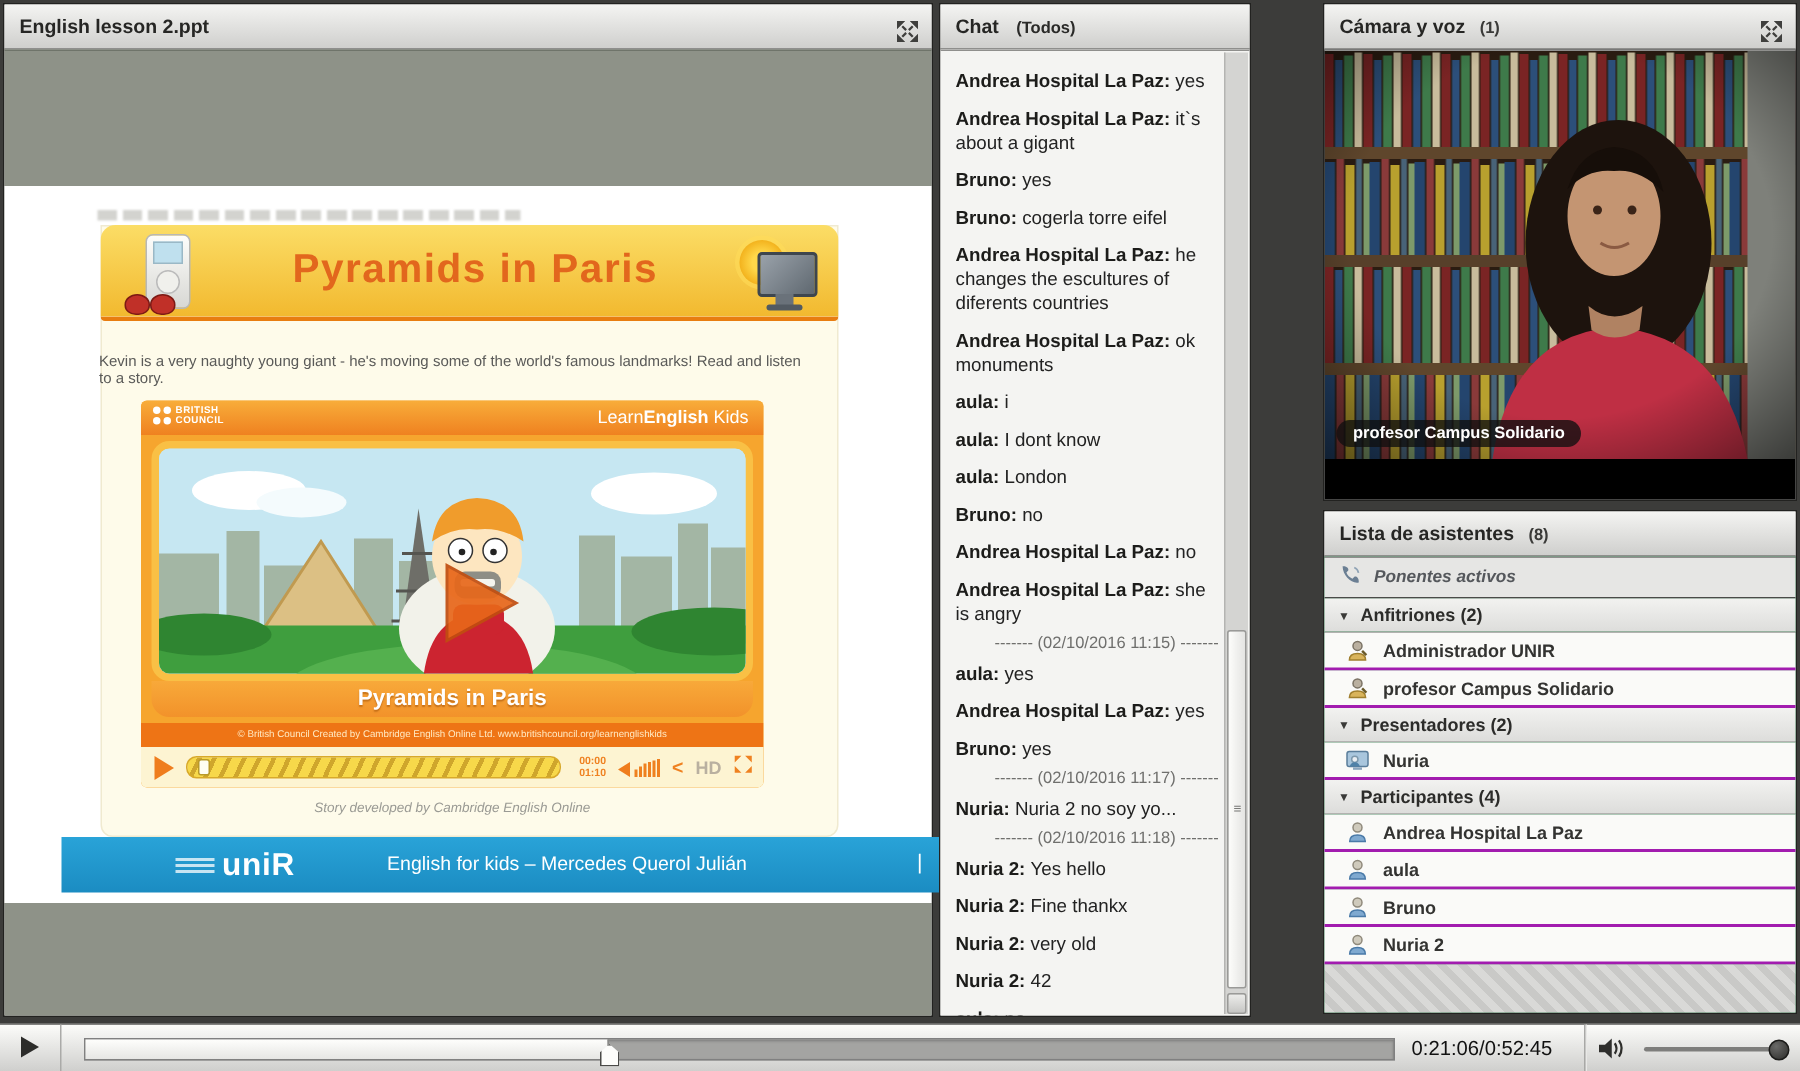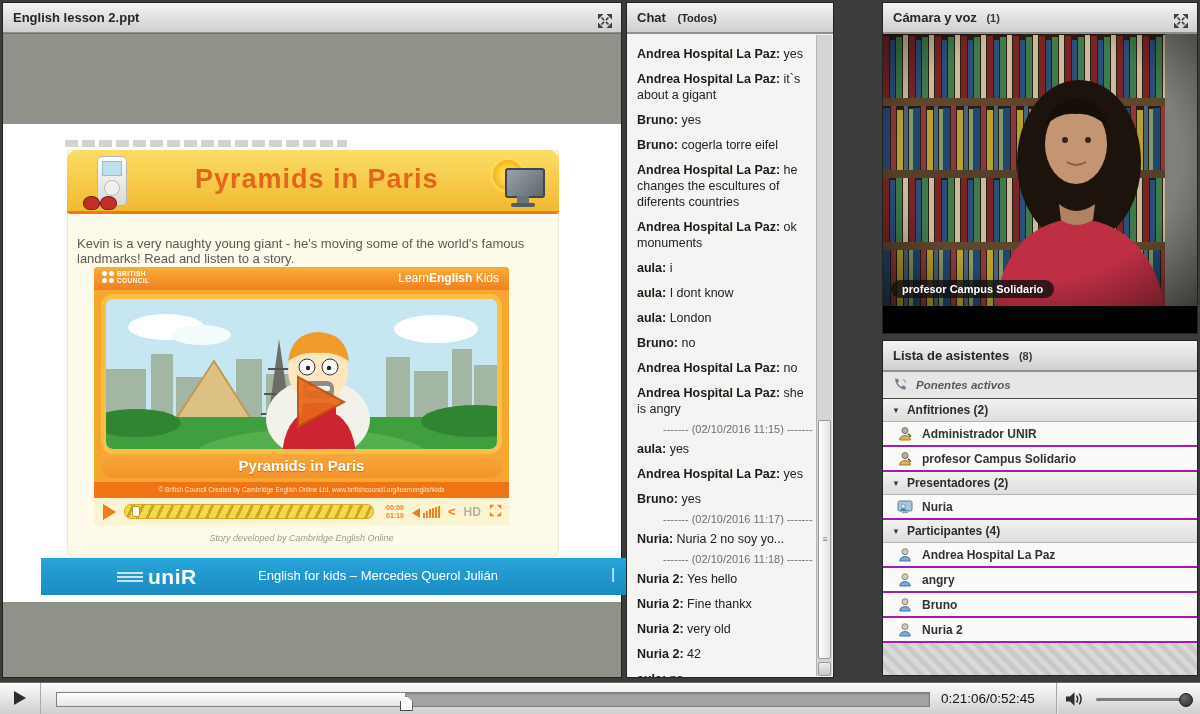--- a/index.html
+++ b/index.html
@@ -28,21 +28,21 @@
   .mp3-wheel{position:absolute;left:23px;top:26px;width:14px;height:14px;border-radius:50%;background:#f0f0ec;border:1px solid #bbb;}
   .shades{position:absolute;left:2px;top:42px;width:34px;height:16px;}
   .shades i{position:absolute;width:15px;height:12px;border-radius:50% 50% 45% 45%;background:#c03028;border:1px solid #7d1a14;}
   .shades i:nth-child(2){left:17px;}
   .monitor-icon{position:absolute;right:14px;top:10px;width:52px;height:52px;}
   .mon-burst{position:absolute;left:0;top:0;width:30px;height:30px;border-radius:50%;
       background:radial-gradient(circle,#ffd84a 30%,#f3b31e 70%);box-shadow:0 0 0 3px rgba(255,220,90,.55);}
   .mon-scr{position:absolute;left:12px;top:8px;width:36px;height:26px;background:linear-gradient(135deg,#9aa2aa,#5f6870);border:2px solid #3e464e;border-radius:3px;}
   .mon-base{position:absolute;left:24px;top:36px;width:12px;height:8px;background:#6a727a;}
   .mon-foot{position:absolute;left:18px;top:43px;width:24px;height:4px;background:#525a62;border-radius:2px;}
-  .slide-intro{position:absolute;left:74px;top:112px;width:470px;font-size:13px;color:#5a5a58;}
+  .slide-intro{position:absolute;left:63px;top:112px;width:470px;font-size:10px;color:#5a5a58;}
 
   .mini-player{position:absolute;left:91px;top:143px;width:415px;height:258px;background:#f6a52e;border-radius:4px;overflow:hidden;}
   .mp-top{position:relative;height:23px;background:linear-gradient(#f8ad3a,#ef8120);color:#fff;}
   .bc-logo{position:absolute;left:8px;top:3px;display:flex;gap:3px;align-items:center;}
   .bc-dots{display:grid;grid-template-columns:5px 5px;grid-gap:2px;}
   .bc-dots i{width:5px;height:5px;border-radius:50%;background:#fff;}
   .bc-txt{font-size:6.5px;font-weight:bold;line-height:7px;letter-spacing:.4px;}
   .lek{position:absolute;right:10px;top:4px;font-size:12px;color:#fff;}
   .lek b{font-weight:bold;}
   .mp-scene{position:absolute;left:7px;top:27px;width:401px;height:160px;border-radius:12px;
@@ -429,21 +429,21 @@
               <circle cx="8" cy="4.7" r="3" fill="#cfcabc" stroke="#8f897b"></circle>
               <path d="M2.8 14c0-3.1 2.4-4.4 5.2-4.4s5.2 1.3 5.2 4.4z" fill="#7fa9d0" stroke="#4a7aa8"></path>
             </svg></span>
           <span class="att-name">Andrea Hospital La Paz</span>
         </div>
         <div class="att-row">
           <span class="att-icon"><svg viewBox="0 0 16 16" width="16" height="16">
               <circle cx="8" cy="4.7" r="3" fill="#cfcabc" stroke="#8f897b"></circle>
               <path d="M2.8 14c0-3.1 2.4-4.4 5.2-4.4s5.2 1.3 5.2 4.4z" fill="#7fa9d0" stroke="#4a7aa8"></path>
             </svg></span>
-          <span class="att-name">angry</span>
+          <span class="att-name">aula</span>
         </div>
         <div class="att-row">
           <span class="att-icon"><svg viewBox="0 0 16 16" width="16" height="16">
               <circle cx="8" cy="4.7" r="3" fill="#cfcabc" stroke="#8f897b"></circle>
               <path d="M2.8 14c0-3.1 2.4-4.4 5.2-4.4s5.2 1.3 5.2 4.4z" fill="#7fa9d0" stroke="#4a7aa8"></path>
             </svg></span>
           <span class="att-name">Bruno</span>
         </div>
         <div class="att-row">
           <span class="att-icon"><svg viewBox="0 0 16 16" width="16" height="16">

